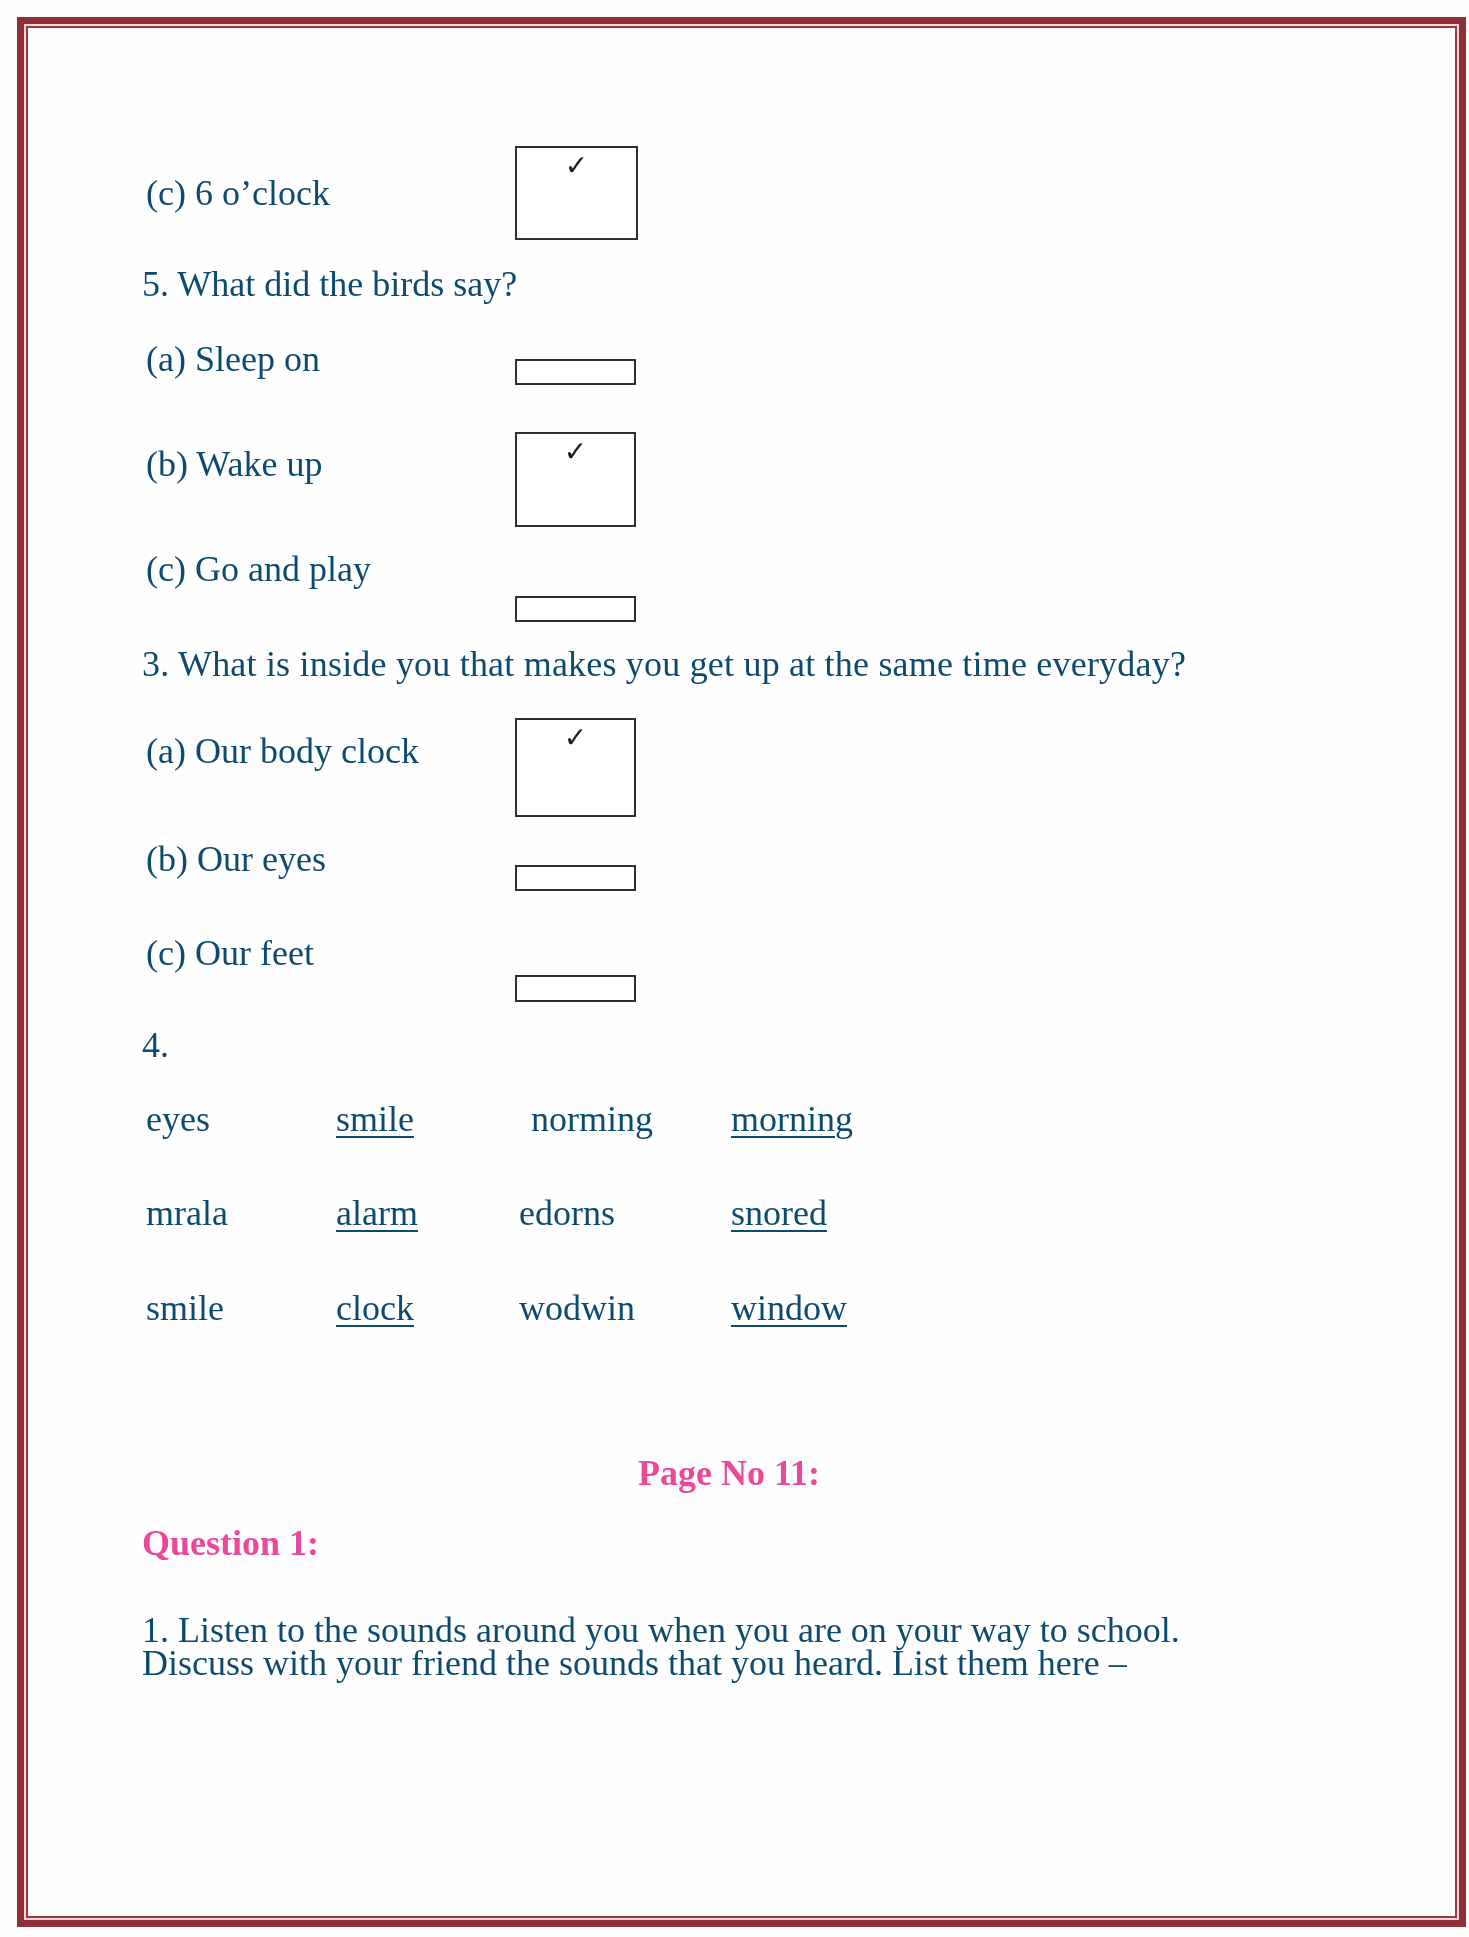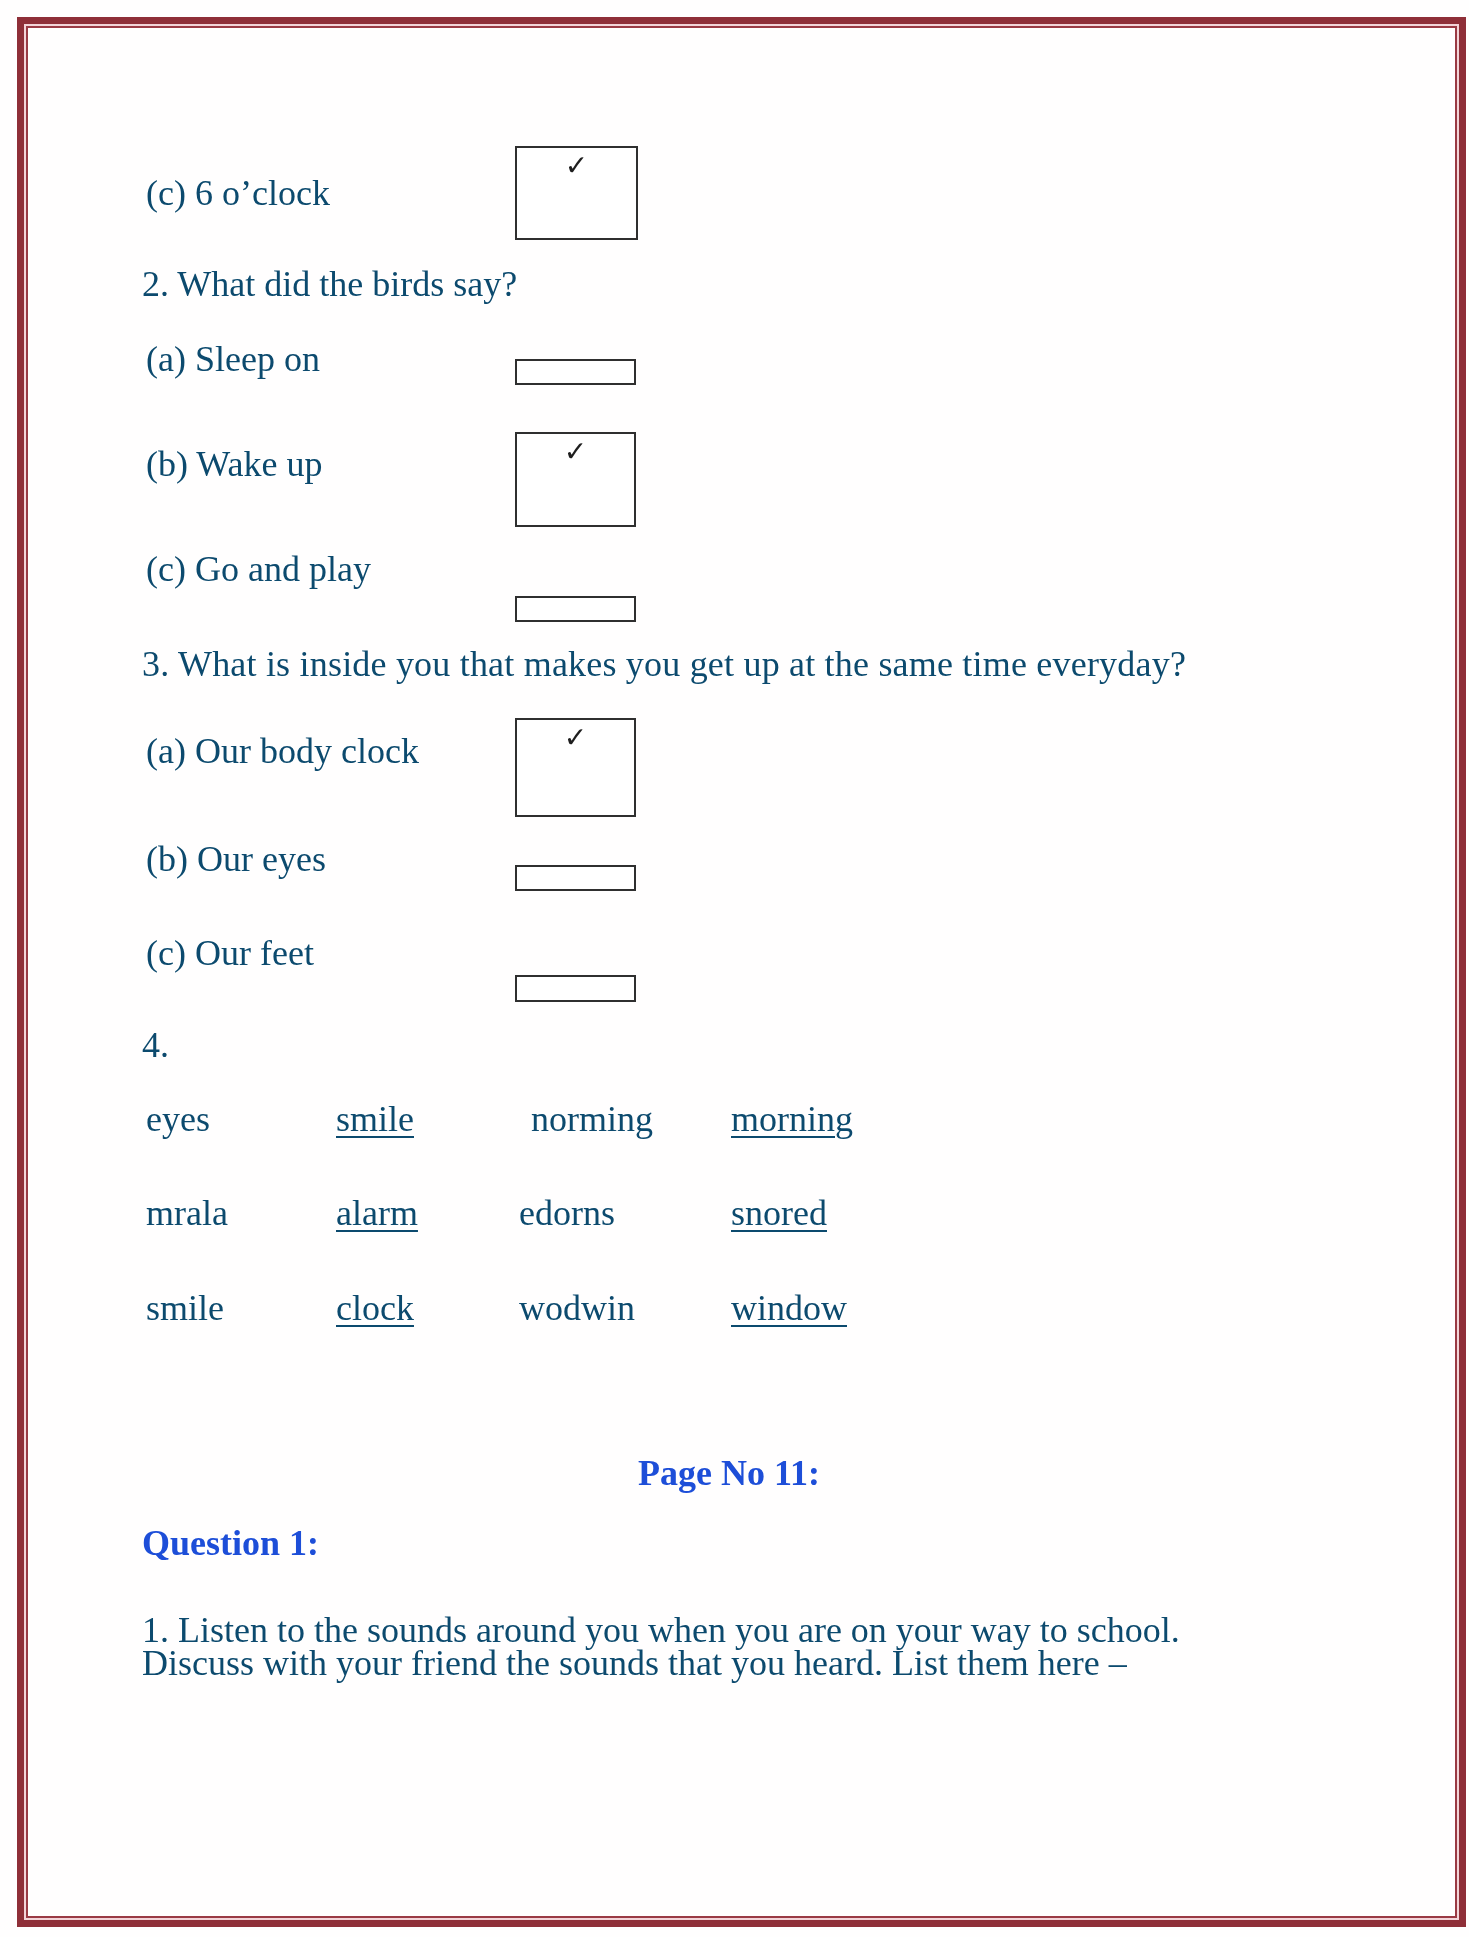--- a/index.html
+++ b/index.html
@@ -44,21 +44,21 @@
   }
   .t {
     position: absolute;
     font-size: 36px;
     line-height: 36px;
     white-space: nowrap;
     color: #0c4a6e;
   }
   .b {
     font-weight: bold;
-    color: #1d4ed8;
+    color: #ec4899;
   }
   .u {
     text-decoration: underline;
     text-decoration-thickness: 2px;
     text-underline-offset: 5px;
   }
   .box {
     position: absolute;
     box-sizing: border-box;
     border: 2px solid #2f2f2f;
@@ -81,21 +81,21 @@
 <div class="page-bg"></div>
 <div class="frame-outer"></div>
 <div class="frame-gap"></div>
 <div class="frame-inner"></div>
 
 <div class="t" style="left:146px; top:175px;">(c) 6 o’clock</div>
 <div class="box" style="left:515px; top:146px; width:123px; height:94px;">
   <span class="check">✓</span>
 </div>
 
-<div class="t" style="left:142px; top:266px;">2. What did the birds say?</div>
+<div class="t" style="left:142px; top:266px;">5. What did the birds say?</div>
 
 <div class="t" style="left:146px; top:341px;">(a) Sleep on</div>
 <div class="box" style="left:515px; top:359px; width:121px; height:26px;"></div>
 
 <div class="t" style="left:146px; top:446px;">(b) Wake up</div>
 <div class="box" style="left:515px; top:432px; width:121px; height:95px;">
   <span class="check">✓</span>
 </div>
 
 <div class="t" style="left:146px; top:551px;">(c) Go and play</div>

